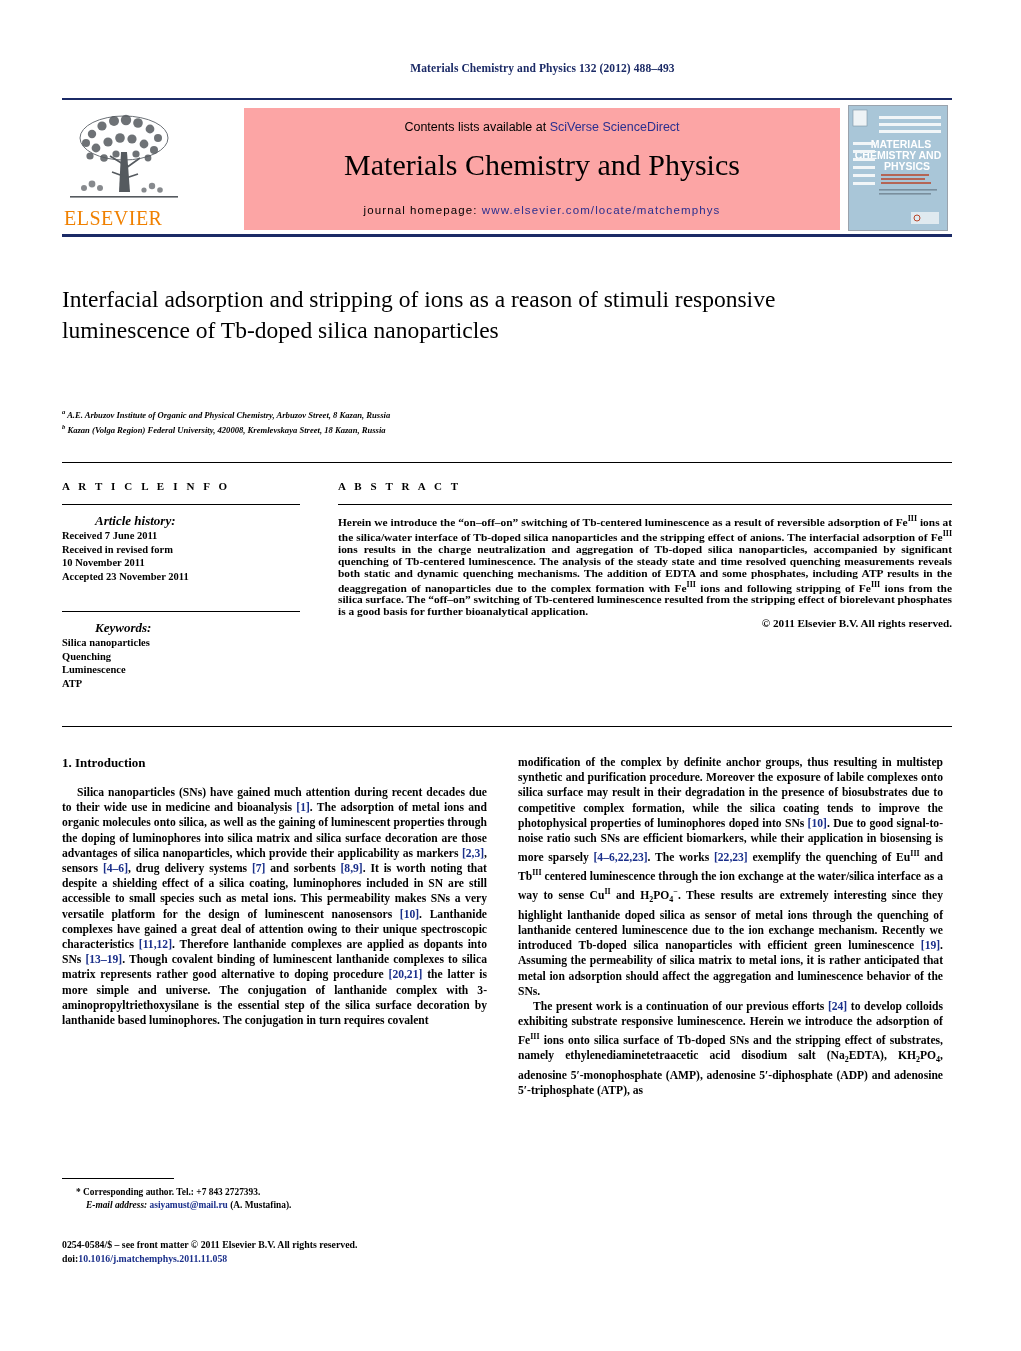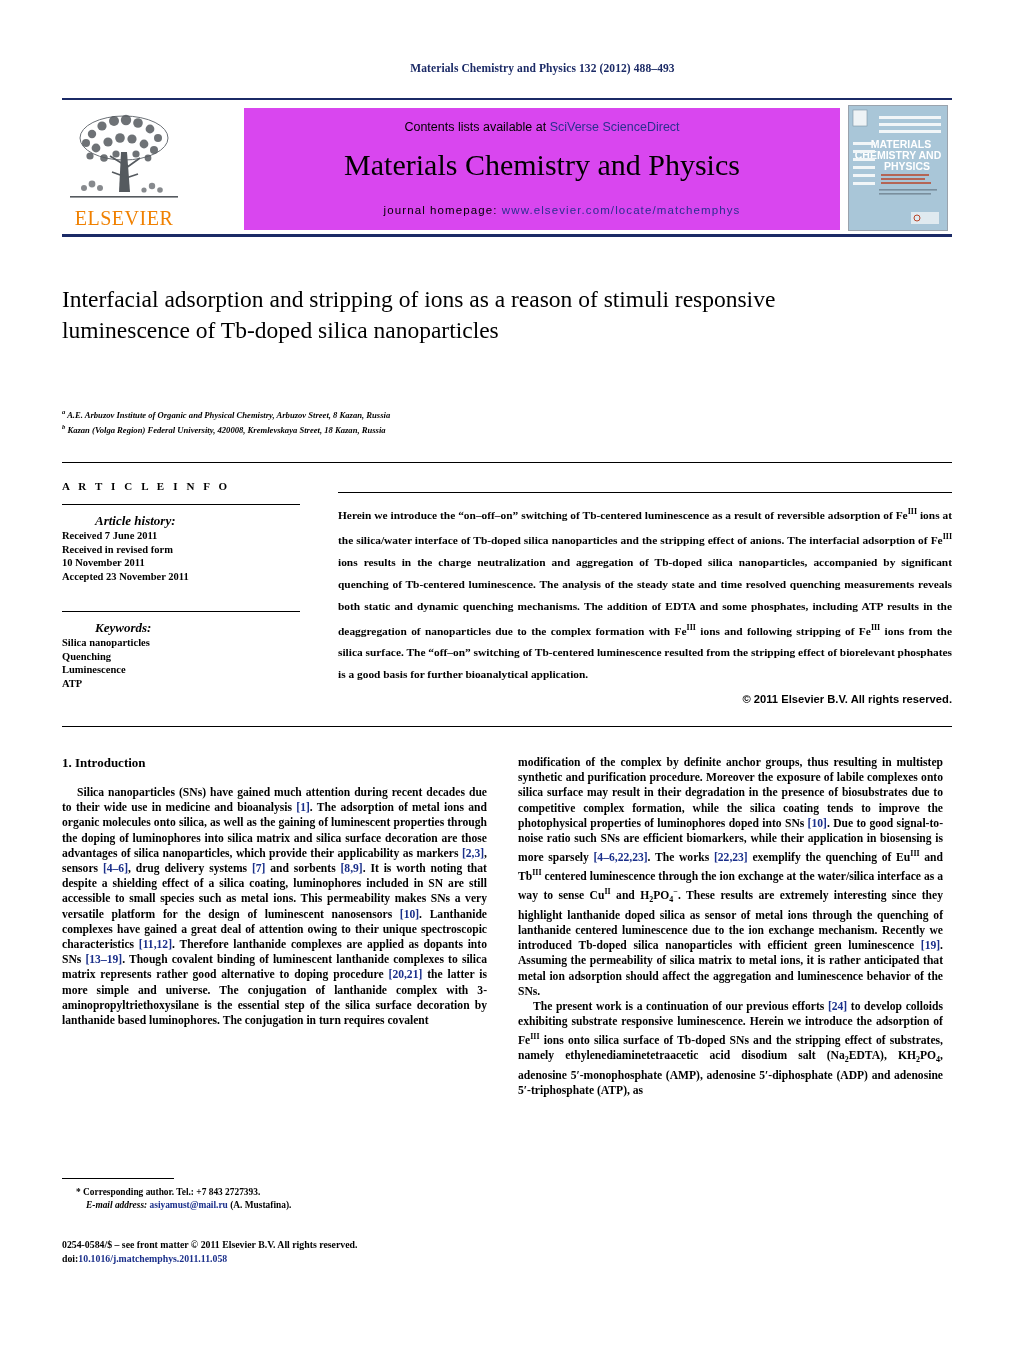--- a/index.html
+++ b/index.html
@@ -60,34 +60,34 @@
   .elsevier-logo {
     position: absolute;
     left: 2px; top: 10px;
     width: 120px; height: 122px;
   }
   .elsevier-tree { position: absolute; left: 0; top: 0; }
   .elsevier-word {
     position: absolute;
     left: 0; bottom: 0;
     width: 120px;
-    text-align: center;
+    text-align: left;
     font-family: "Liberation Serif", serif;
     font-size: 20px;
     letter-spacing: 0.5px;
     color: #f08000;
   }
 
   
   .journal-panel {
     position: absolute;
     left: 182px; top: 10px;
     width: 596px;
     height: 122px;
-    background: #d946ef;
+    background: #fca5a5;
   }
   .contents-line {
     position: absolute;
     left: 0; top: 12px;
     width: 596px;
     text-align: center;
     font-family: "Liberation Sans", sans-serif;
     font-size: 12.5px;
     color: #000000;
   }
@@ -105,21 +105,20 @@
   }
   .homepage-line {
     position: absolute;
     left: 0; top: 96px;
     width: 596px;
     text-align: center;
     font-family: "Liberation Sans", sans-serif;
     font-size: 11.5px;
     letter-spacing: 1.1px;
     color: #000000;
-    padding-left: 20px;
   }
   .homepage-line .hp-url {
     color: #2a2f8f;
   }
 
   
   .cover-thumb {
     position: absolute;
     left: 786px; top: 7px;
     width: 98px; height: 124px;
@@ -213,29 +212,29 @@
     font-size: 10.5px;
     line-height: 13.5px;
     color: #000000;
   }
   .info-gap { height: 16px; }
 
   .abstract-body {
     font-family: "Liberation Serif", serif;
     font-weight: bold;
     font-size: 11.4px;
-    line-height: 22px;
+    line-height: 12px;
     text-align: justify;
     color: #000000;
   }
   .abstract-body sup { font-size: 8px; vertical-align: super; }
   .copyright {
-    margin-top: 8px;
+    margin-top: 0;
     text-align: right;
-    font-family: Liberation Sans, sans-serif;
+    font-family: Liberation Serif, serif;
     font-weight: bold;
     font-size: 11.2px;
     color: #000000;
   }
 
   
   .col-left {
     position: absolute;
     left: 62px; top: 755px;
     width: 425px;
@@ -428,20 +427,21 @@
     <div class="info-head">Keywords:</div>
     <div class="info-list">
       <div>Silica nanoparticles</div>
       <div>Quenching</div>
       <div>Luminescence</div>
       <div>ATP</div>
     </div>
   </div>
 
   <div class="abstract-col">
+    <div class="section-caps">A B S T R A C T</div>
     <div class="hr-thin"></div>
     <div class="abstract-body">
       Herein we introduce the “on–off–on” switching of Tb-centered luminescence as a result of reversible adsorption of Fe<sup>III</sup> ions at the silica/water interface of Tb-doped silica nanoparticles and the stripping effect of anions. The interfacial adsorption of Fe<sup>III</sup> ions results in the charge neutralization and aggregation of Tb-doped silica nanoparticles, accompanied by significant quenching of Tb-centered luminescence. The analysis of the steady state and time resolved quenching measurements reveals both static and dynamic quenching mechanisms. The addition of EDTA and some phosphates, including ATP results in the deaggregation of nanoparticles due to the complex formation with Fe<sup>III</sup> ions and following stripping of Fe<sup>III</sup> ions from the silica surface. The “off–on” switching of Tb-centered luminescence resulted from the stripping effect of biorelevant phosphates is a good basis for further bioanalytical application.
     </div>
     <div class="copyright">© 2011 Elsevier B.V. All rights reserved.</div>
   </div>
 
   <div class="col-left">
     <div class="head1">1.  Introduction</div>
     <p class="body-p">

